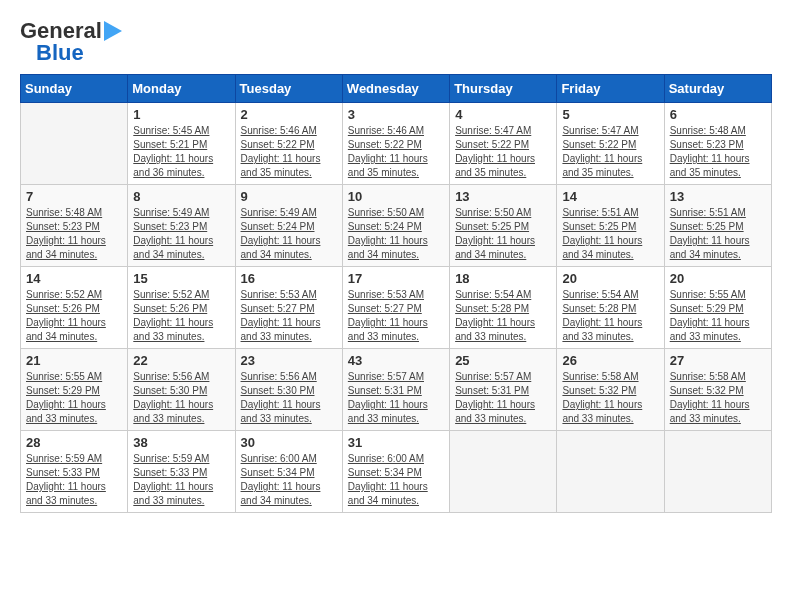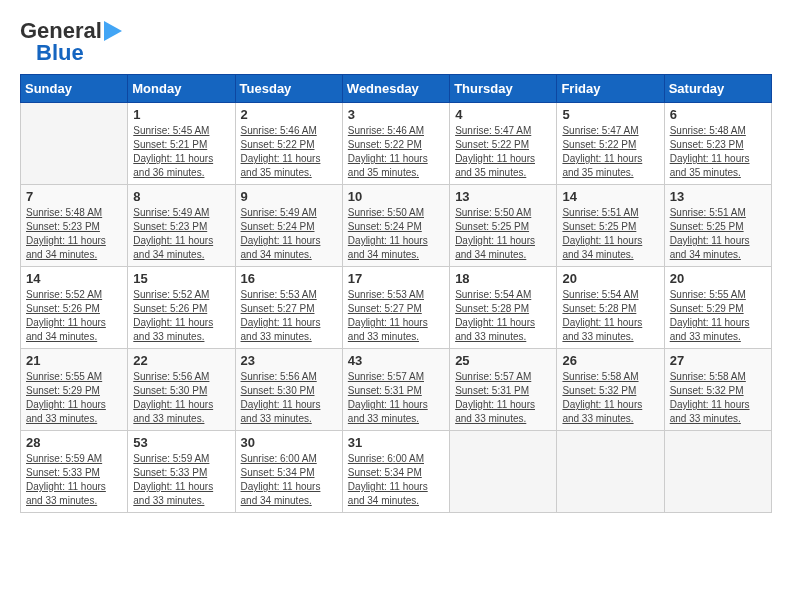--- a/index.html
+++ b/index.html
@@ -243,21 +243,21 @@
           <span class="day-number">27</span>
           <div class="day-info">Sunrise: 5:58 AM<br>Sunset: 5:32 PM<br>Daylight: 11 hours<br>and 33 minutes.</div>
         </td>
       </tr>
       <tr>
         <td>
           <span class="day-number">28</span>
           <div class="day-info">Sunrise: 5:59 AM<br>Sunset: 5:33 PM<br>Daylight: 11 hours<br>and 33 minutes.</div>
         </td>
         <td>
-          <span class="day-number">53</span>
+          <span class="day-number">38</span>
           <div class="day-info">Sunrise: 5:59 AM<br>Sunset: 5:33 PM<br>Daylight: 11 hours<br>and 33 minutes.</div>
         </td>
         <td>
           <span class="day-number">30</span>
           <div class="day-info">Sunrise: 6:00 AM<br>Sunset: 5:34 PM<br>Daylight: 11 hours<br>and 34 minutes.</div>
         </td>
         <td>
           <span class="day-number">31</span>
           <div class="day-info">Sunrise: 6:00 AM<br>Sunset: 5:34 PM<br>Daylight: 11 hours<br>and 34 minutes.</div>
         </td>

